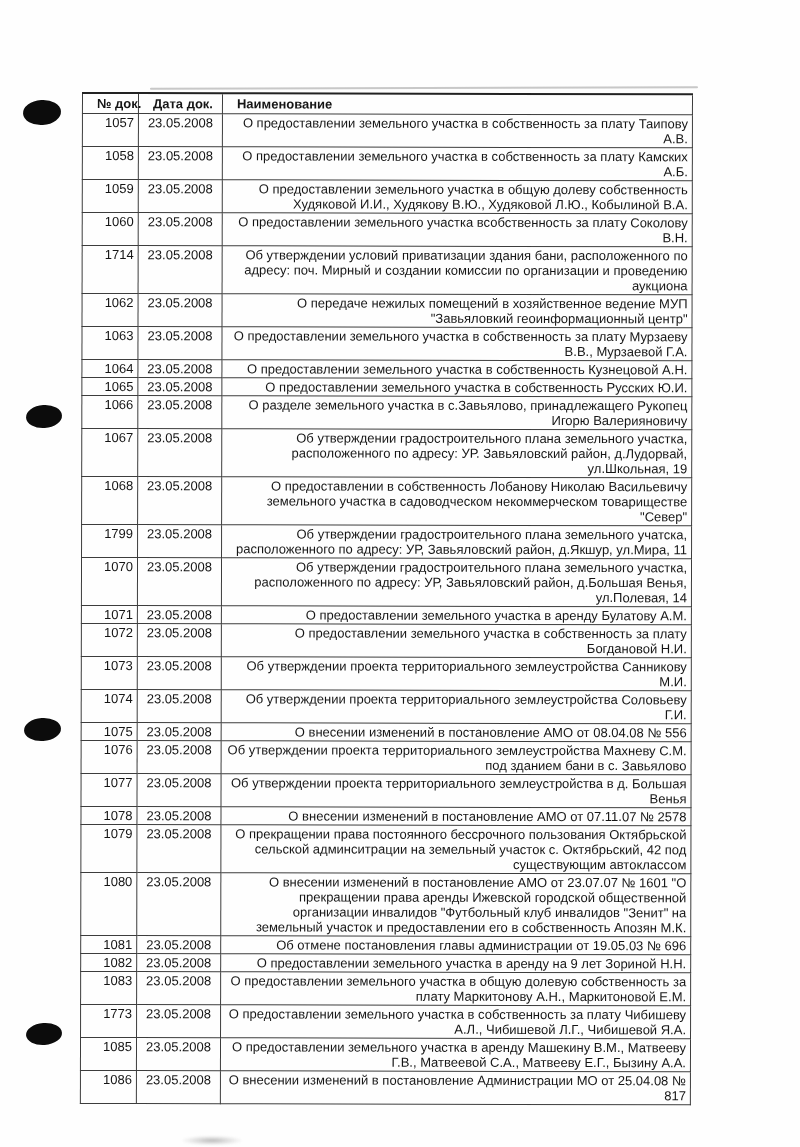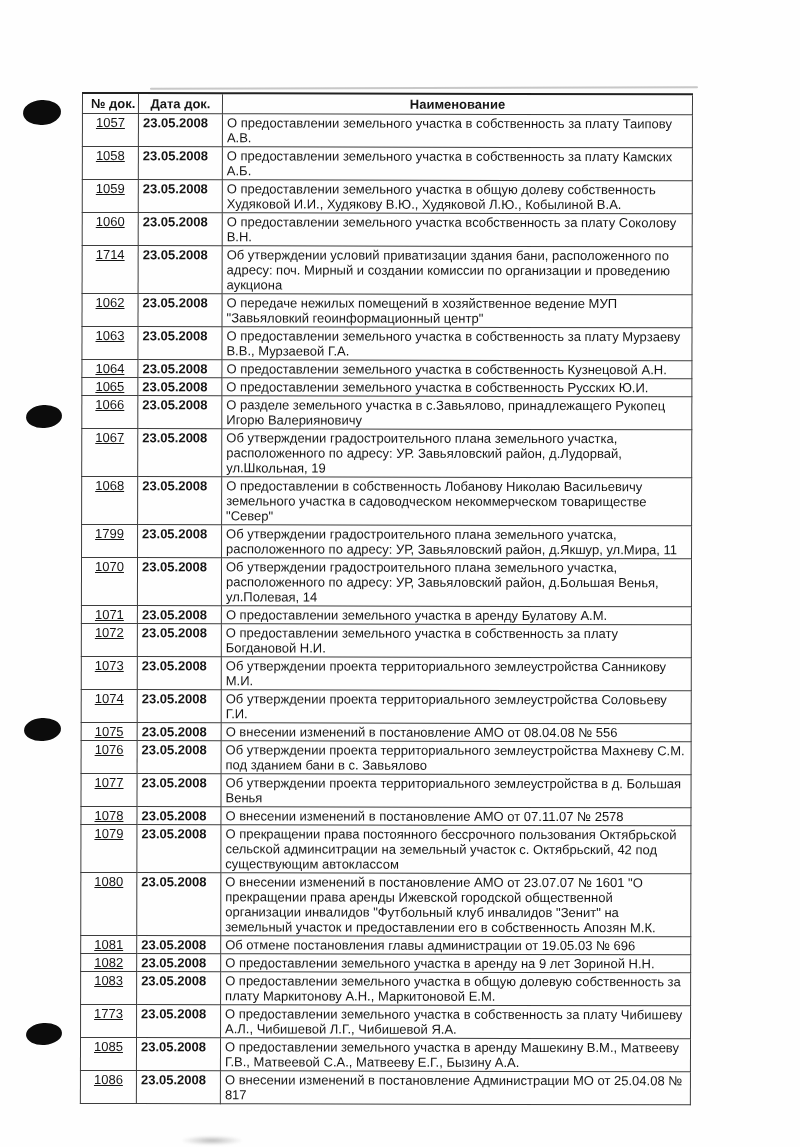--- a/index.html
+++ b/index.html
@@ -55,31 +55,31 @@
   table.registry th,
   table.registry td{
     border:1px solid #3d3d3d;
     vertical-align:top;
     line-height:15px;
     padding:1px 4px;
     word-wrap:break-word;
   }
   table.registry thead th{
     font-weight:bold;
-    text-align:center;
+    text-align:left;
     line-height:17px;
-    padding:1px 8px;
+    padding:1px 14px;
     border-top:2px solid #222;
     white-space:nowrap;
   }
   col.c-num{width:56px;}
   col.c-date{width:84px;}
-  td.num{text-align:center;text-decoration:underline;}
-  td.date{white-space:nowrap;font-weight:bold;}
-  td.title{text-align:left;}
+  td.num{text-align:right;}
+  td.date{text-align:center;white-space:nowrap;}
+  td.title{text-align:right;}
 </style>
 </head>
 <body>
 
 <div class="page">
 
   <div class="punch-mark pm1"></div>
   <div class="punch-mark pm2"></div>
   <div class="punch-mark pm3"></div>
   <div class="punch-mark pm4"></div>

